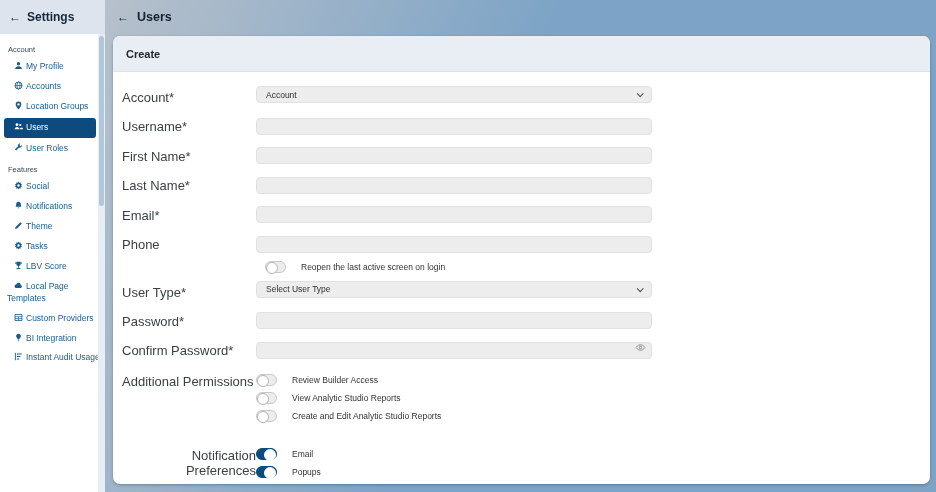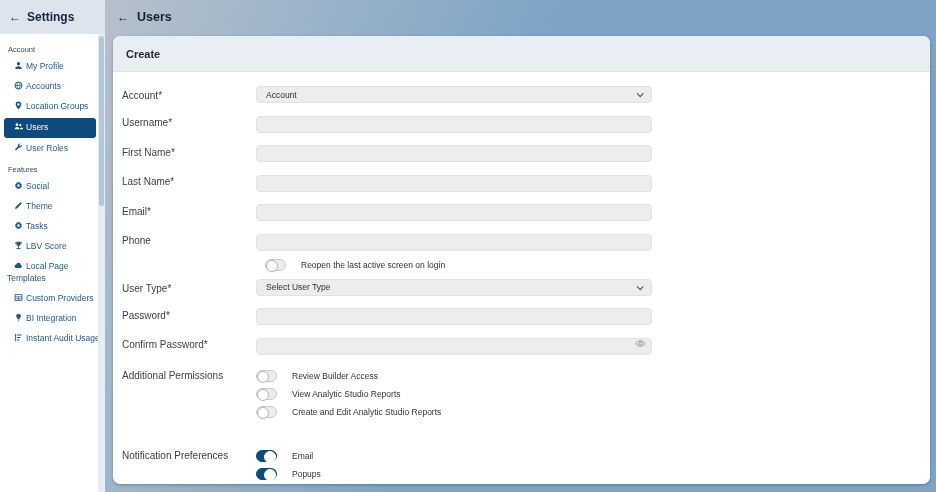--- a/index.html
+++ b/index.html
@@ -46,21 +46,21 @@
     background:#ffffff; border-radius:7px; overflow:hidden;
     box-shadow:0 1px 3px rgba(20,40,60,.35);
   }
   .card-header {
     height:36px; background:#e9eef5; border-bottom:1px solid #dde3ec;
     display:flex; align-items:center; padding-left:13px;
     font-size:11px; font-weight:bold; color:#22282e;
   }
   .form { padding:14px 0 0 9px; }
   .row { display:flex; align-items:flex-start; margin-bottom:10px; }
-  .lbl { width:134px; flex:none; font-size:10px; color:#3a3f45; padding-top:4px; }
+  .lbl { width:134px; flex:none; font-size:13px; color:#3a3f45; padding-top:4px; }
   .ctl { width:396px; flex:none; position:relative; }
   .input {
     width:396px; height:17px; background:#ededee; border:1px solid #e1e1e3;
     border-radius:4px; font-size:8.5px; color:#444; padding:0 8px;
     font-family:"Liberation Sans", sans-serif; outline:none;
   }
   .select {
     height:17px; background:#ededee; border:1px solid #e1e1e3; border-radius:4px;
     display:flex; align-items:center; justify-content:space-between;
     padding:0 9px; font-size:8.5px; color:#2f2f2f; cursor:pointer;
@@ -78,21 +78,21 @@
     content:""; position:absolute; width:10px; height:10px; border-radius:50%;
     background:#fff; top:0; left:0; border:1px solid #b5b5b5;
   }
   .toggle.on { background:#0d4a7d; border-color:#0d4a7d; }
   .toggle.on::after { left:auto; right:0; border-color:#ffffff; }
 
   .solo-toggle { margin:-2px 0 8px 143px; }
   .multi .ctl-toggles { display:flex; flex-direction:column; gap:6px; padding-top:2px; }
   .multi .lbl { padding-top:2px; }
   .gap-lg { margin-top:13px; }
-  .gap-xl { margin-top:30px; }
+  .gap-xl { margin-top:24px;text-align:right; }
 
   .btn-bar { width:539px; display:flex; justify-content:flex-end; gap:7px; margin-top:14px; }
   .btn { font-family:"Liberation Sans", sans-serif; font-size:8.5px; border-radius:4px; padding:5px 8px; cursor:pointer; }
   .btn-outline { background:#ffffff; border:1px solid #edaa74; color:#df7e3c; }
   .btn-fill { background:#ec8b49; border:1px solid #ec8b49; color:#ffffff; padding:5px 10px; }
 </style>
 </head>
 <body>
 
 <div class="sidebar">
@@ -134,20 +134,26 @@
             <path d="M14 4.5a3.8 3.8 0 0 1-5 3.6l-5.2 5.2-2.1-2.1L6.9 6a3.8 3.8 0 0 1 4.6-4.8L9.3 3.4l2.3 2.3 2.2-2.2c.1.3.2.6.2 1z"></path>
           </svg></span><span>User Roles</span>
     </div>
 
     <div class="section-label">Features</div>
 
     <div class="nav-item">
       <span class="icn"><svg viewBox="0 0 16 16">
             <path fill-rule="evenodd" d="M8 .8l1 2.3 2.4-.7.5 2.4 2.3 1-1.4 2.2 1.4 2.2-2.3 1-.5 2.4-2.4-.7-1 2.3-1-2.3-2.4.7-.5-2.4-2.3-1L3.2 8 1.8 5.8l2.3-1 .5-2.4 2.4.7zM8 10.2a2.2 2.2 0 1 0 0-4.4 2.2 2.2 0 0 0 0 4.4z"></path>
           </svg></span><span>Social</span>
+    </div>
+    <div class="nav-item">
+      <span class="icn"><svg viewBox="0 0 16 16">
+            <path d="M8 1.3c2.6 0 4.1 1.9 4.1 4.4 0 3.1 1.4 4.5 1.4 4.5H2.5s1.4-1.4 1.4-4.5C3.9 3.2 5.4 1.3 8 1.3z"></path>
+            <path d="M6.4 11.5a1.6 1.6 0 0 0 3.2 0z"></path>
+          </svg></span><span>Notifications</span>
     </div>
     <div class="nav-item">
       <span class="icn"><svg viewBox="0 0 16 16">
             <path d="M1.8 14.2l1-3.6 8.6-8.6 2.6 2.6-8.6 8.6z"></path>
           </svg></span><span>Theme</span>
     </div>
     <div class="nav-item">
       <span class="icn"><svg viewBox="0 0 16 16">
             <path fill-rule="evenodd" d="M8 .8l1 2.3 2.4-.7.5 2.4 2.3 1-1.4 2.2 1.4 2.2-2.3 1-.5 2.4-2.4-.7-1 2.3-1-2.3-2.4.7-.5-2.4-2.3-1L3.2 8 1.8 5.8l2.3-1 .5-2.4 2.4.7zM8 10.2a2.2 2.2 0 1 0 0-4.4 2.2 2.2 0 0 0 0 4.4z"></path>
           </svg></span><span>Tasks</span>

